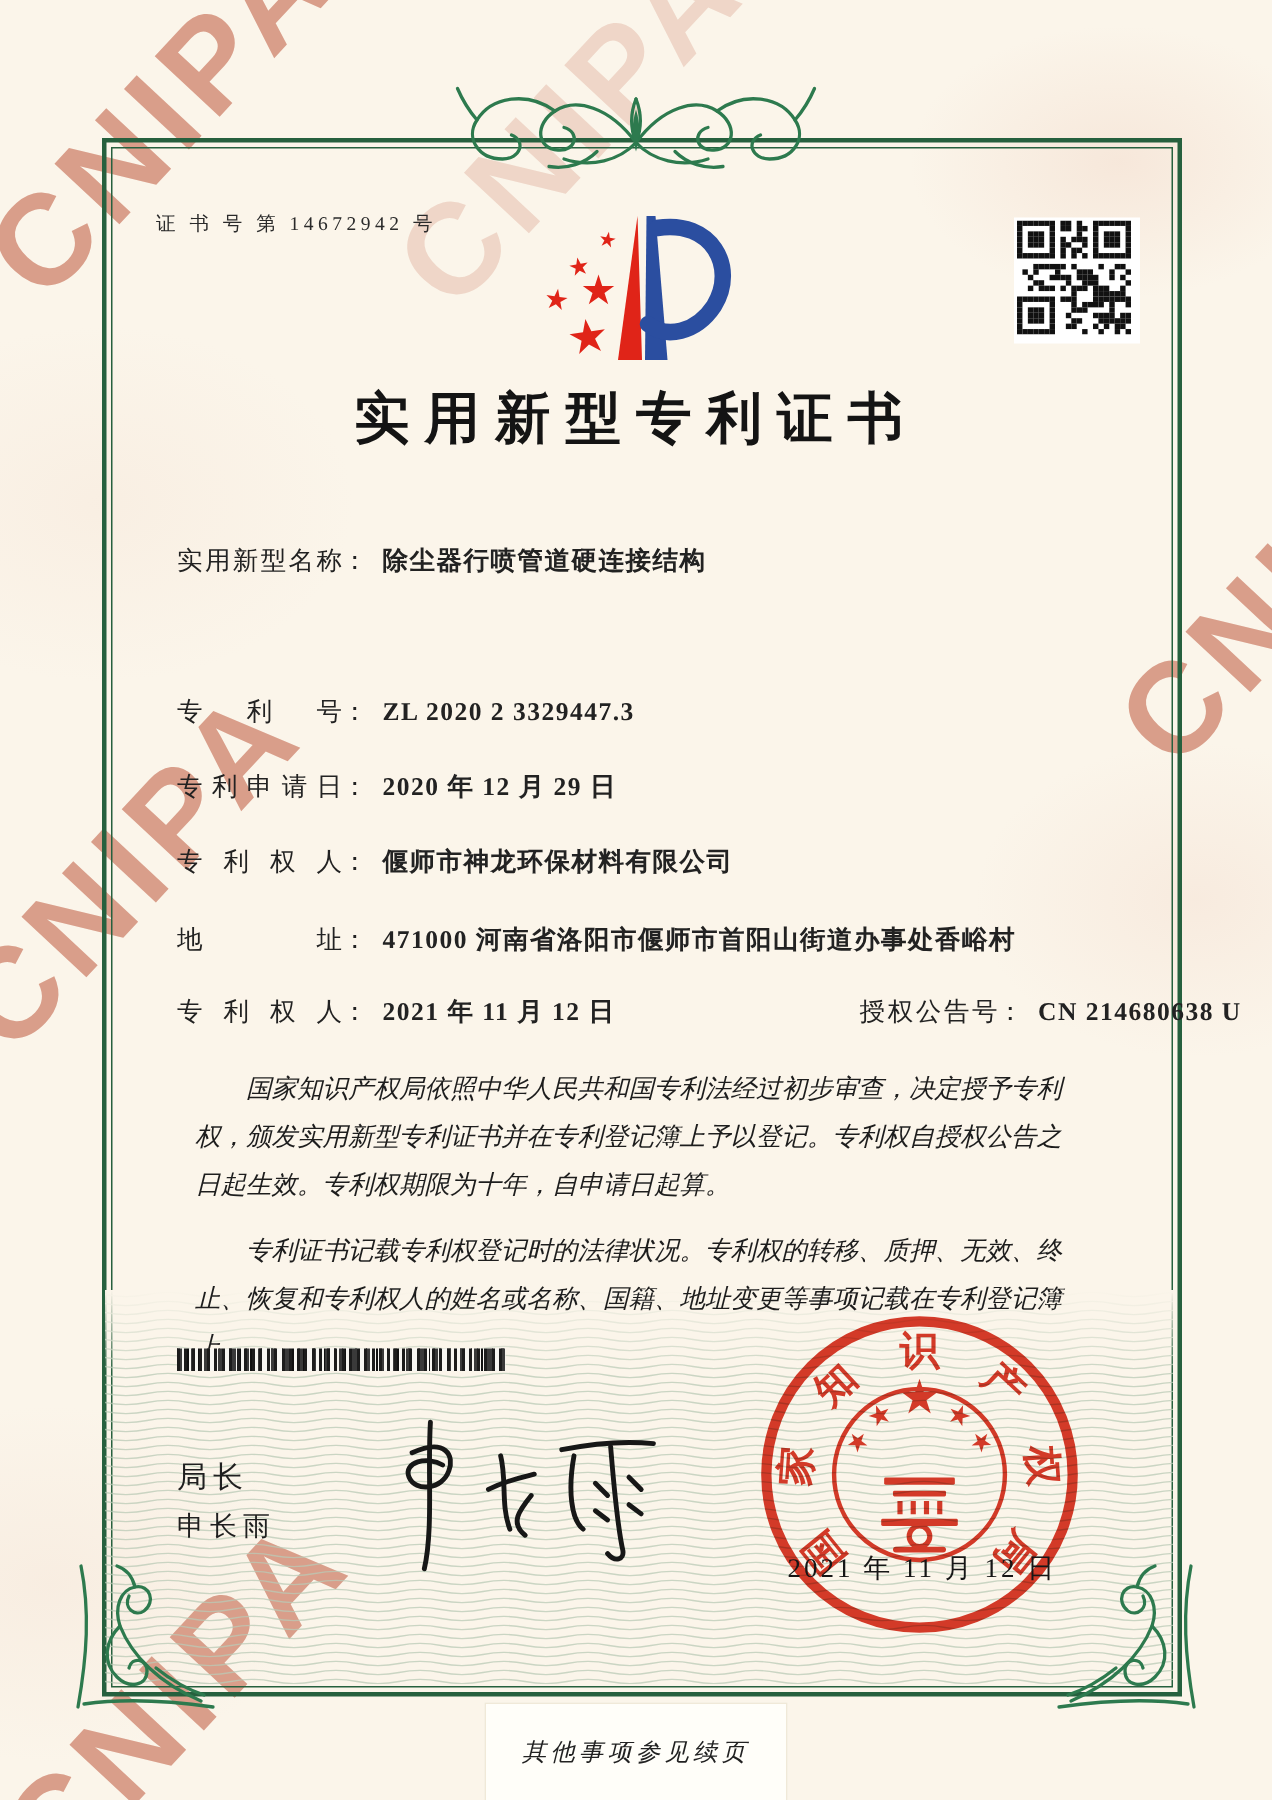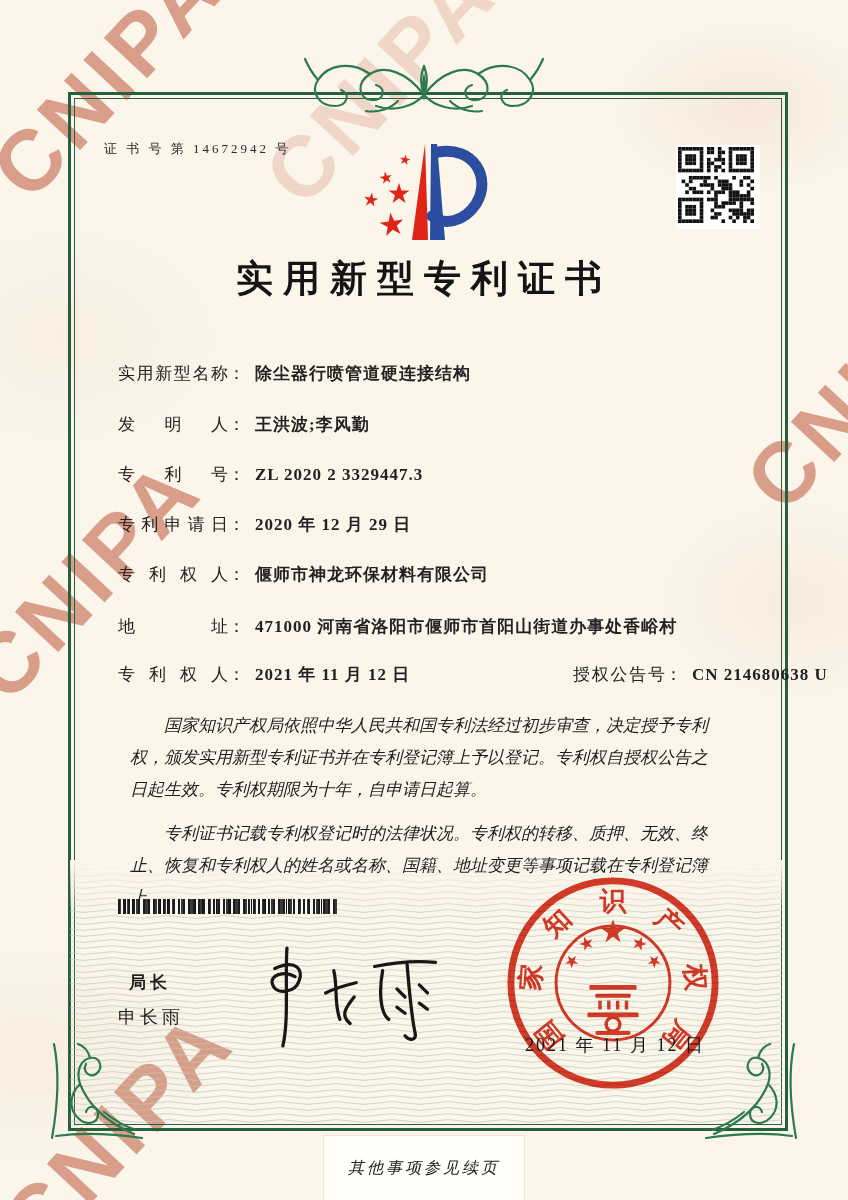--- a/index.html
+++ b/index.html
@@ -34,21 +34,21 @@
          font-style:italic;color:#1d1d1d;}
   .paras p{margin:12px;text-indent:2em;}
   .guilloche-wrap{position:absolute;z-index:2;left:70px;top:860px;width:712px;height:263px;overflow:hidden;}
   .guilloche-fade{position:absolute;z-index:2;left:70px;top:860px;width:712px;height:55px;
          background:linear-gradient(#fbf5ea, rgba(251,245,234,0));}
   .barcode{position:absolute;z-index:3;left:118px;top:899px;width:219px;height:15px;background-color:#f7f6f2;
     background-image:
       repeating-linear-gradient(90deg,#1c1c1c 0 2px,transparent 2px 5px),
       repeating-linear-gradient(90deg,#3a3a3a 0 3px,transparent 3px 9px),
       repeating-linear-gradient(90deg,#101010 0 1px,transparent 1px 7px);}
-  .signer-title{position:absolute;z-index:3;left:129px;top:971px;font-size:17px;letter-spacing:4px;font-weight:bold;}
+  .signer-title{position:absolute;z-index:3;left:118px;top:971px;font-size:20px;letter-spacing:4px;}
   .signer-name{position:absolute;z-index:3;left:118px;top:1005px;font-size:18px;letter-spacing:4px;}
   .signature{position:absolute;z-index:4;left:240px;top:940px;width:212px;height:112px;}
   .seal{position:absolute;z-index:4;left:505px;top:875px;width:216px;height:216px;mix-blend-mode:multiply;opacity:.95;}
   .seal-date{position:absolute;z-index:5;left:512px;top:1033px;width:206px;text-align:center;
              font-size:18px;letter-spacing:2px;color:#161616;}
   .page-footer{position:absolute;z-index:3;left:68px;top:1089px;width:716px;text-align:center;
                font-size:15px;letter-spacing:3px;color:#2a2a2a;}
   .note-box{position:absolute;z-index:6;left:50%;top:1135px;transform:translateX(-50%);
             background:#fffef9;border:1px solid #f0e9d8;padding:22px 24px;font-size:16px;
             letter-spacing:3px;font-style:italic;color:#222;}
@@ -389,23 +389,20 @@
         <rect x="65.14" y="72.38" width="3.62" height="3.62" fill="#111"></rect>
         <rect x="72.38" y="72.38" width="3.62" height="3.62" fill="#111"></rect>
       </svg>
   </div>
 
   <div class="title">实用新型专利证书</div>
 
   <div class="frow" style="top:362px">
     <span class="flabel">实用新型名称</span><span class="fcolon">：</span><span class="fvalue">除尘器行喷管道硬连接结构</span>
   </div>
-  <div class="frow" style="top:413px">
-    <span class="flabel">发明人</span><span class="fcolon">：</span><span class="fvalue">王洪波;李风勤</span>
-  </div>
   <div class="frow" style="top:463px">
     <span class="flabel">专利号</span><span class="fcolon">：</span><span class="fvalue">ZL 2020 2 3329447.3</span>
   </div>
   <div class="frow" style="top:513px">
     <span class="flabel">专利申请日</span><span class="fcolon">：</span><span class="fvalue">2020 年 12 月 29 日</span>
   </div>
   <div class="frow" style="top:563px">
     <span class="flabel">专利权人</span><span class="fcolon">：</span><span class="fvalue">偃师市神龙环保材料有限公司</span>
   </div>
   <div class="frow" style="top:615px">

